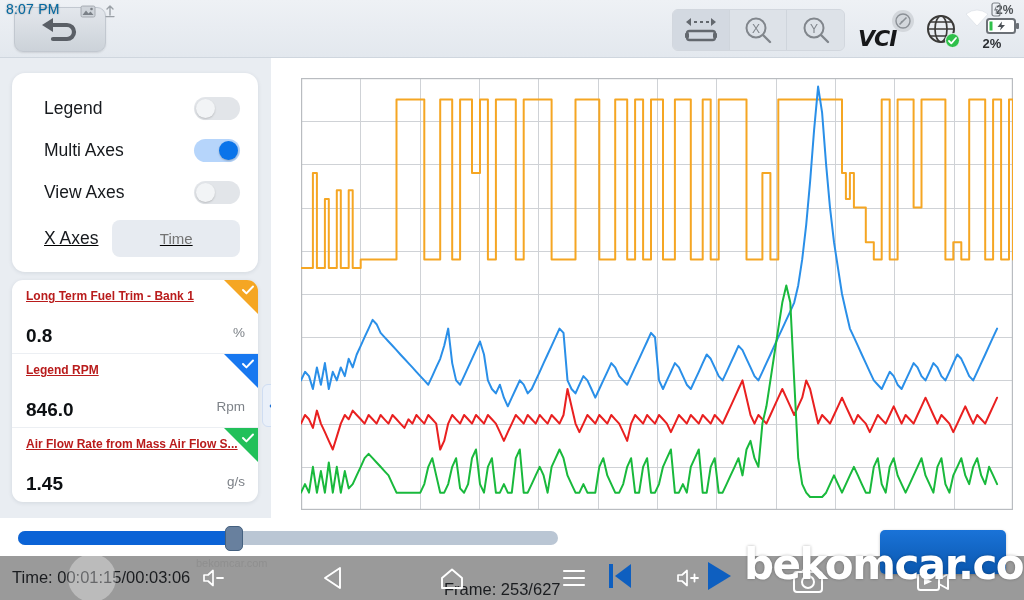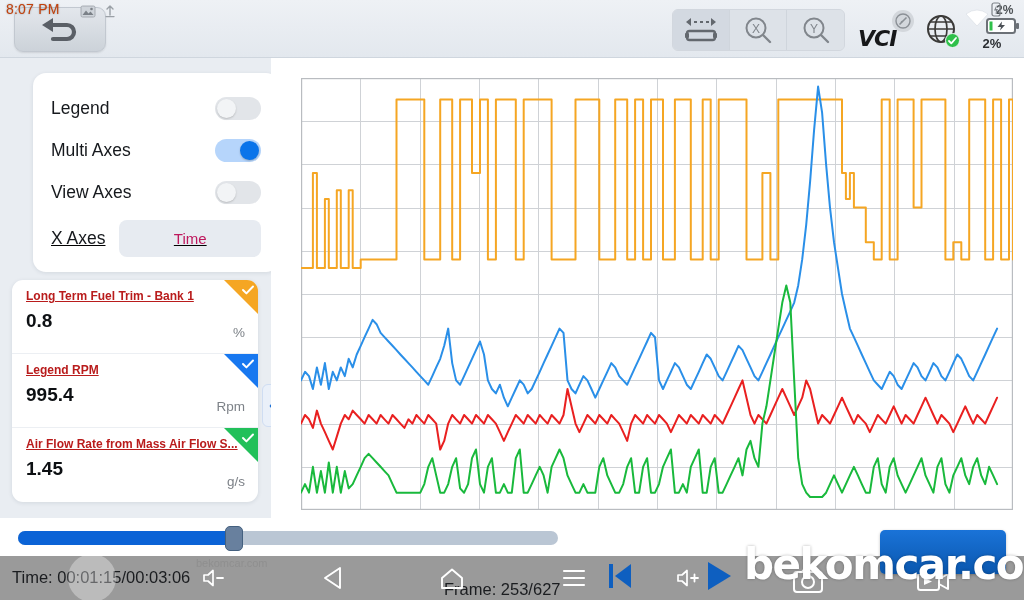--- a/index.html
+++ b/index.html
@@ -11,21 +11,21 @@
   }
   #app { position: relative; width: 1024px; height: 600px; background: #e9edf2; }
 
   
   .statusbar {
     position: absolute; top: 0; left: 0; width: 1024px; height: 22px;
     z-index: 40; pointer-events: none;
   }
   .sb-clock {
     position: absolute; left: 6px; top: 1px;
-    font-size: 14px; color: #c2410c; letter-spacing: .2px;
+    font-size: 14px; color: #0369a1; letter-spacing: .2px;
     text-shadow: 0 0 2px rgba(0,0,0,.35);
   }
   .sb-ico { position: absolute; top: 4px; }
   .sb-ico svg { display: block; }
 
   
   .topbar {
     position: absolute; top: 0; left: 0; width: 1024px; height: 58px;
     background: linear-gradient(180deg,#eef1f5 0%, #e3e8ee 100%);
     border-bottom: 1px solid #cfd6de;
@@ -79,61 +79,60 @@
     font-size: 13px; color: #2b2f33; font-weight: bold;
   }
   .wifi { position: absolute; left: 2px; top: 6px; }
 
   
   .sidebar { position: absolute; left: 0; top: 58px; width: 270px; height: 460px; }
   .card-settings {
     position: absolute; left: 12px; top: 15px; width: 246px; height: 199px;
     background: #fff; border-radius: 13px;
     box-shadow: 0 1px 4px rgba(20,35,60,.10);
-    padding: 14px 18px 0 18px;
-    margin-left: 21px;
+    padding: 14px 18px 0 32px;
   }
   .srow { display: flex; align-items: center; height: 42px; }
   .srow .slabel { font-size: 17.5px; color: #16191d; flex: 1; }
   .toggle {
     width: 46px; height: 23px; border-radius: 12px; position: relative;
     background: #e2e5e9; flex: 0 0 auto;
   }
   .toggle .knob {
     position: absolute; width: 19px; height: 19px; border-radius: 50%;
     top: 2px; left: 2px; background: #f2f4f6;
     box-shadow: 0 1px 2px rgba(0,0,0,.18);
   }
   .toggle.on { background: #b6d5fb; }
   .toggle.on .knob { left: 25px; background: #0a74ea; box-shadow: 0 1px 2px rgba(0,0,0,.22); }
   .xaxes-row { display: flex; align-items: center; height: 46px; margin-top: 2px; text-decoration: underline; }
   .xaxes-row .slabel { font-size: 17.5px; color: #16191d; flex: 0 0 auto; margin-right: 14px; }
   .xaxes-btn {
     flex: 1; height: 37px; border-radius: 8px; background: #e7ebf1;
     display: flex; align-items: center; justify-content: center;
-    font-size: 15px; color: #be185d;
+    font-size: 15px; color: #737373;
   }
 
   
   .pidlist {
     position: absolute; left: 12px; top: 222px; width: 246px; height: 222px;
     background: #fff; border-radius: 11px; overflow: hidden;
     box-shadow: 0 1px 4px rgba(20,35,60,.10);
   }
   .pid {
     position: relative; height: 74px; border-bottom: 1px solid #eceff3;
     padding: 9px 14px 0 14px; overflow: hidden;
   }
   .pid:last-child { border-bottom: none; }
   .pid-name {
     font-size: 12px; font-weight: bold; color: #b91c1c;
     white-space: nowrap; overflow: hidden; text-decoration: underline;
   }
   .pid-val {
-    font-size: 19px; font-weight: bold; color: #0d1013; margin-top: 7px;
+    font-size: 19px; font-weight: bold; color: #0d1013; margin-top: 22px;
   }
   .pid-unit {
     position: absolute; right: 13px; bottom: 13px;
     font-size: 13.5px; color: #7d8288;
   }
   .corner { position: absolute; right: 0; top: 0; width: 34px; height: 34px; }
   .corner .tri {
     position: absolute; right: 0; top: 0; width: 0; height: 0;
     border-top: 34px solid #f5a623; border-left: 34px solid transparent;
   }
@@ -354,21 +353,21 @@
       </div>
 
       <div class="pid">
         <div class="corner">
           <div class="tri" style="border-top-color:#1878f0;"></div>
           <svg class="chk" viewBox="0 0 14 14">
             <path d="M2 7 L5.4 10.4 L12 3.5" fill="none" stroke="#fff" stroke-width="2" stroke-linecap="round" stroke-linejoin="round"></path>
           </svg>
         </div>
         <div class="pid-name">Legend RPM</div>
-        <div class="pid-val">995.4</div>
+        <div class="pid-val">846.0</div>
         <div class="pid-unit">Rpm</div>
       </div>
 
       <div class="pid">
         <div class="corner">
           <div class="tri" style="border-top-color:#22c05a;"></div>
           <svg class="chk" viewBox="0 0 14 14">
             <path d="M2 7 L5.4 10.4 L12 3.5" fill="none" stroke="#fff" stroke-width="2" stroke-linecap="round" stroke-linejoin="round"></path>
           </svg>
         </div>

